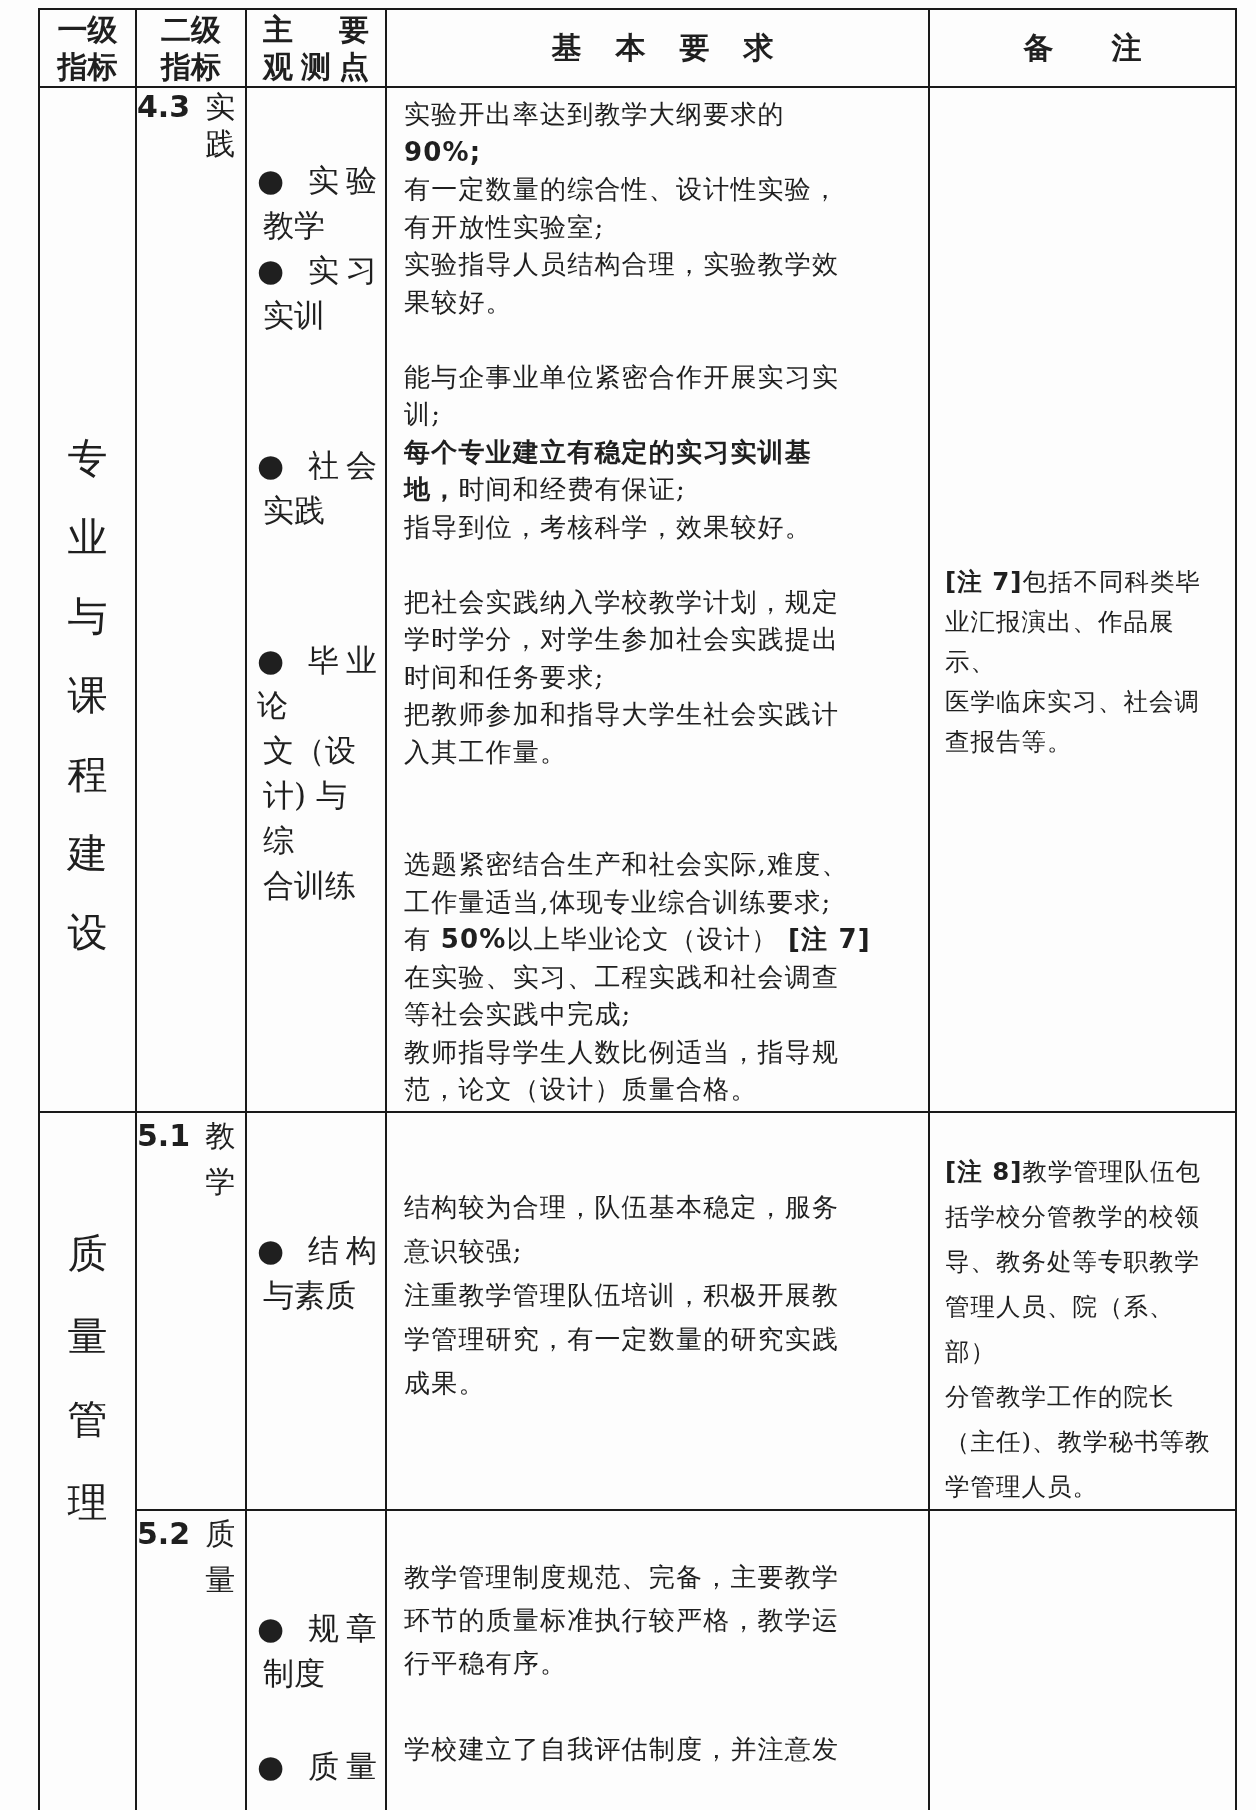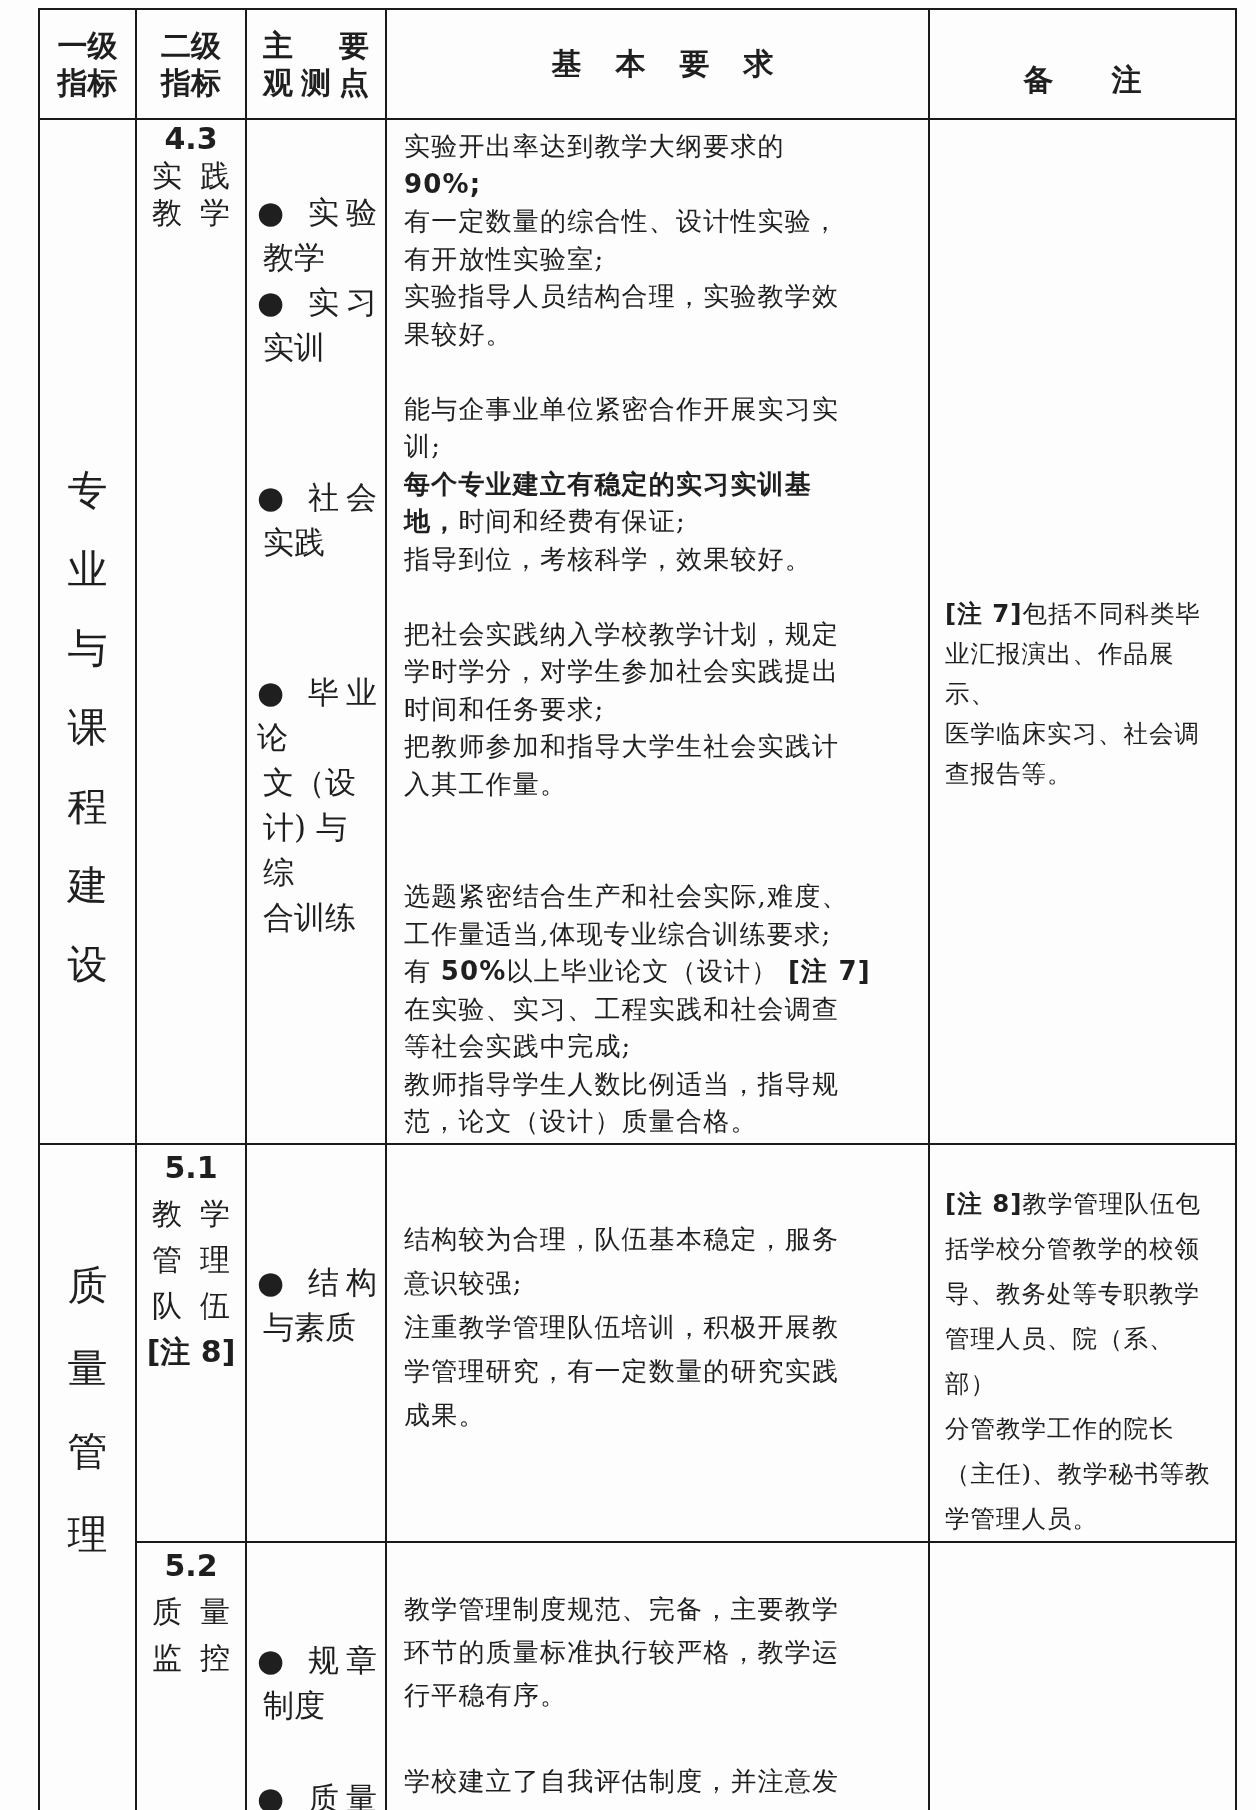--- a/index.html
+++ b/index.html
@@ -17,30 +17,30 @@
   tr.r3{height:347px;}
 
   
   .hcell{vertical-align:middle;}
   .hlines{display:flex;flex-direction:column;justify-content:center;align-items:stretch;
     font-size:30px;font-weight:600;text-align:center;}
   .hlines .tline{line-height:37px;}
   .obs-header .hlines .tline{text-align:justify;text-align-last:justify;padding:0 16px;}
   .hwide{display:block;text-align:center;font-size:30px;font-weight:600;line-height:76px;}
   .ls1{letter-spacing:34px;padding-left:44px;}
-  .ls2{letter-spacing:58px;padding-left:58px;margin-top:32px;}
+  .ls2{letter-spacing:58px;padding-left:58px;}
 
   
   .vcol{display:flex;flex-direction:column;align-items:center;font-size:40px;}
   .vcol .vchar{line-height:40px;}
   .c1a{padding-top:350px;gap:39px;}
   .c1b{padding-top:120px;gap:43px;}
 
   
-  .l2{display:flex;flex-direction:column;justify-content:space-between;height:100%;
+  .l2{display:flex;flex-direction:row;justify-content:space-between;height:100%;
     font-size:30px;text-align:center;}
   .l2.lh37 .tline{line-height:37px;}
   .l2.lh46 .tline{line-height:46px;}
   .l2 .tline.cjk2{text-align:justify;text-align-last:justify;padding:0 15px;}
 
   
   .obs{font-size:31px;padding:0 8px 0 10px;}
   .obs .tline{line-height:45px;}
   .obs .lead{text-align:justify;text-align-last:justify;}
   .obs .cont{padding-left:6px;}

